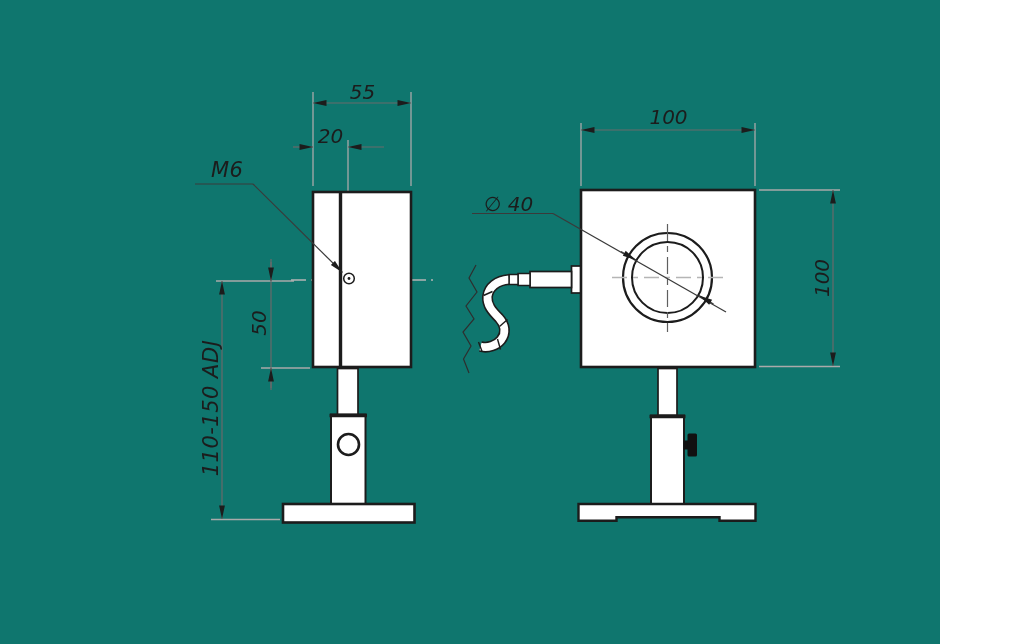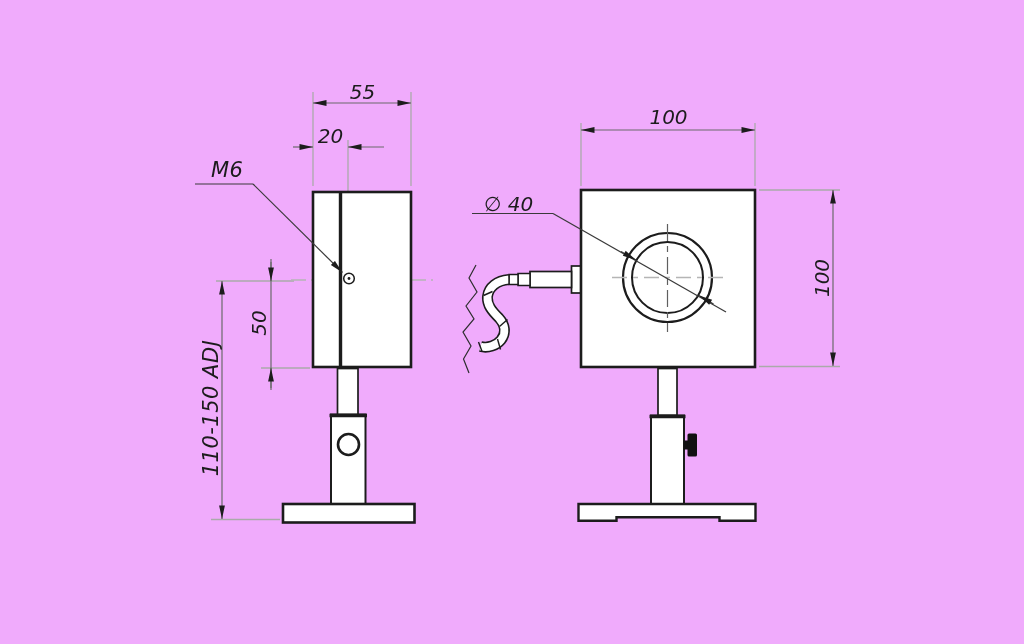--- a/index.html
+++ b/index.html
@@ -1,19 +1,19 @@
 <!DOCTYPE html>
 <html><head>
 <meta charset="utf-8">
 <style>
   html,body{margin:0;padding:0;background:#ffffff;}
   .sheet{
     position:relative;
-    width:1024px;height:644px;
-    background:#f0abfc;
+    width:940px;height:644px;
+    background:#0f766e;
     overflow:hidden;
     font-family:"DejaVu Sans","Liberation Sans",sans-serif;
   }
   .sheet svg{display:block;width:1024px;height:644px;}
   text{
     font-family:"DejaVu Sans","Liberation Sans",sans-serif;
     font-style:italic;
     fill:#1c1c1c;
   }
   .dim-text{font-size:20px;}

